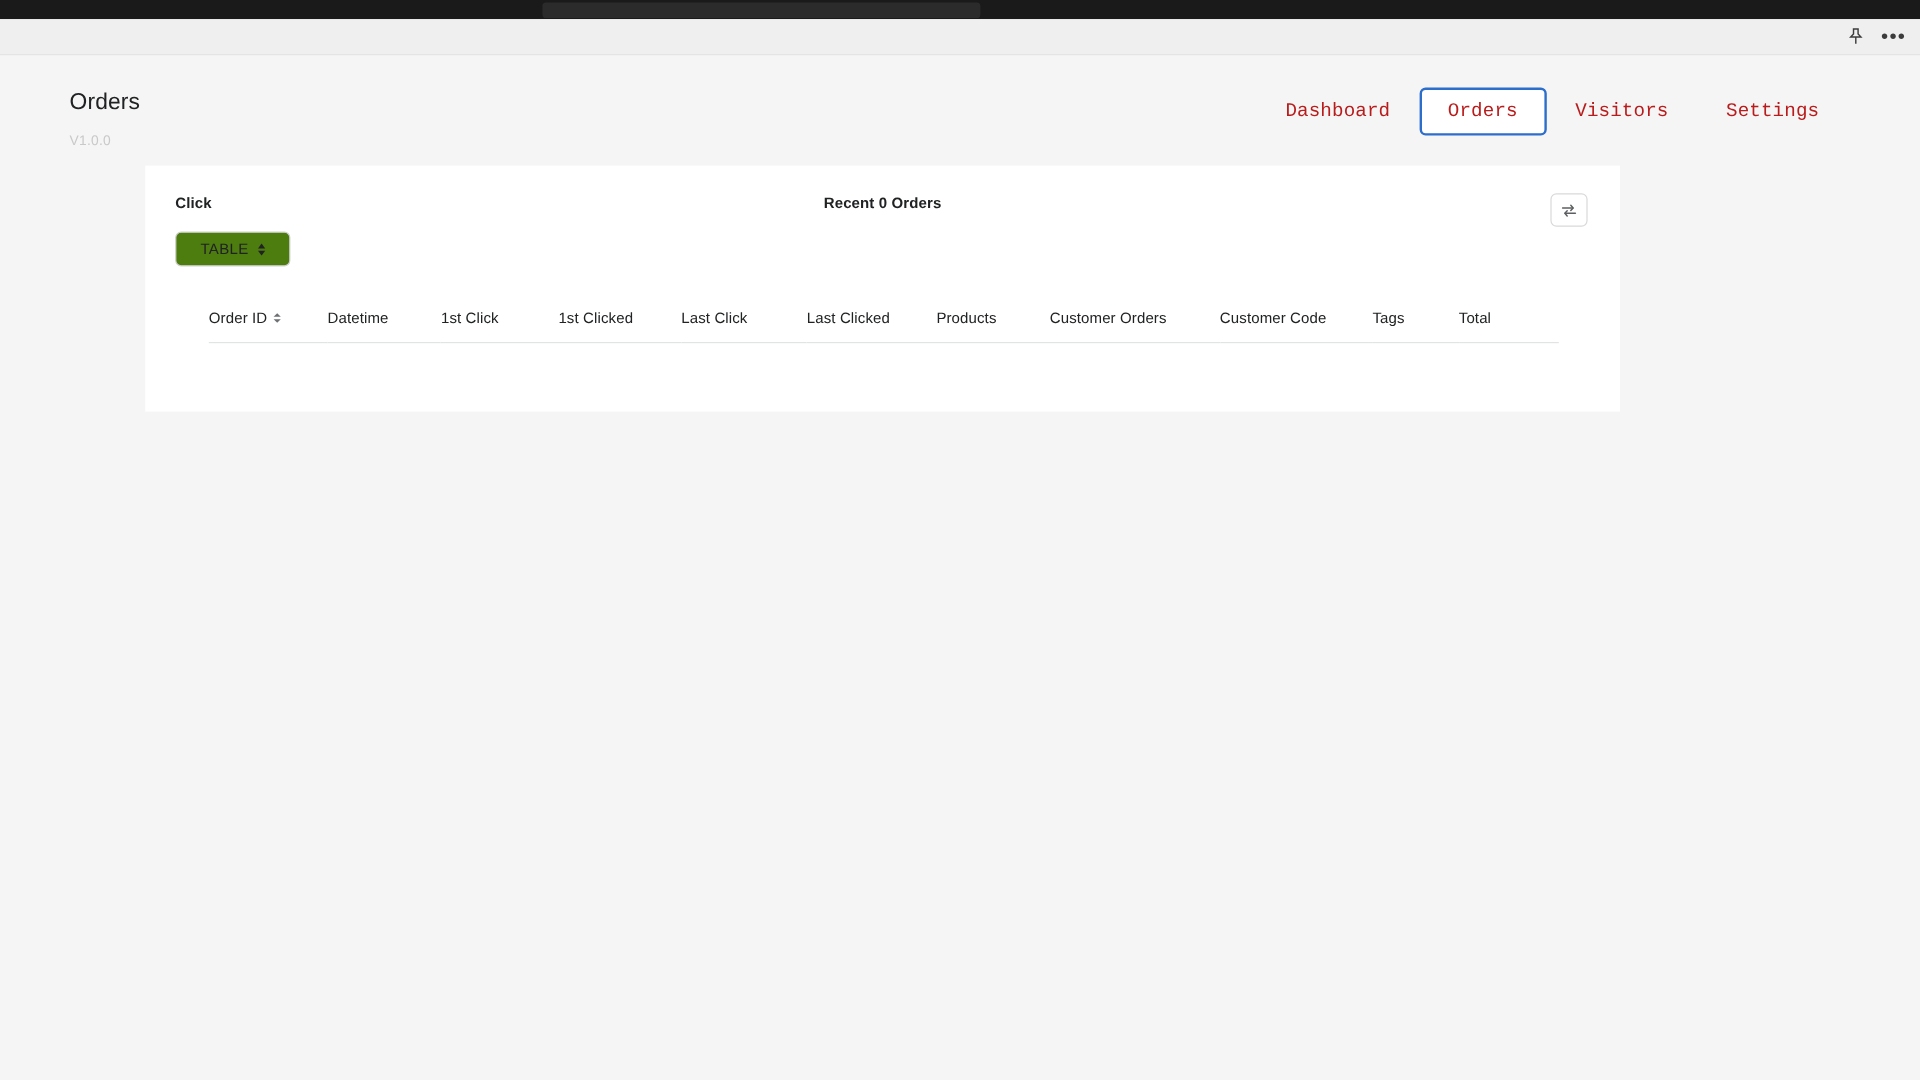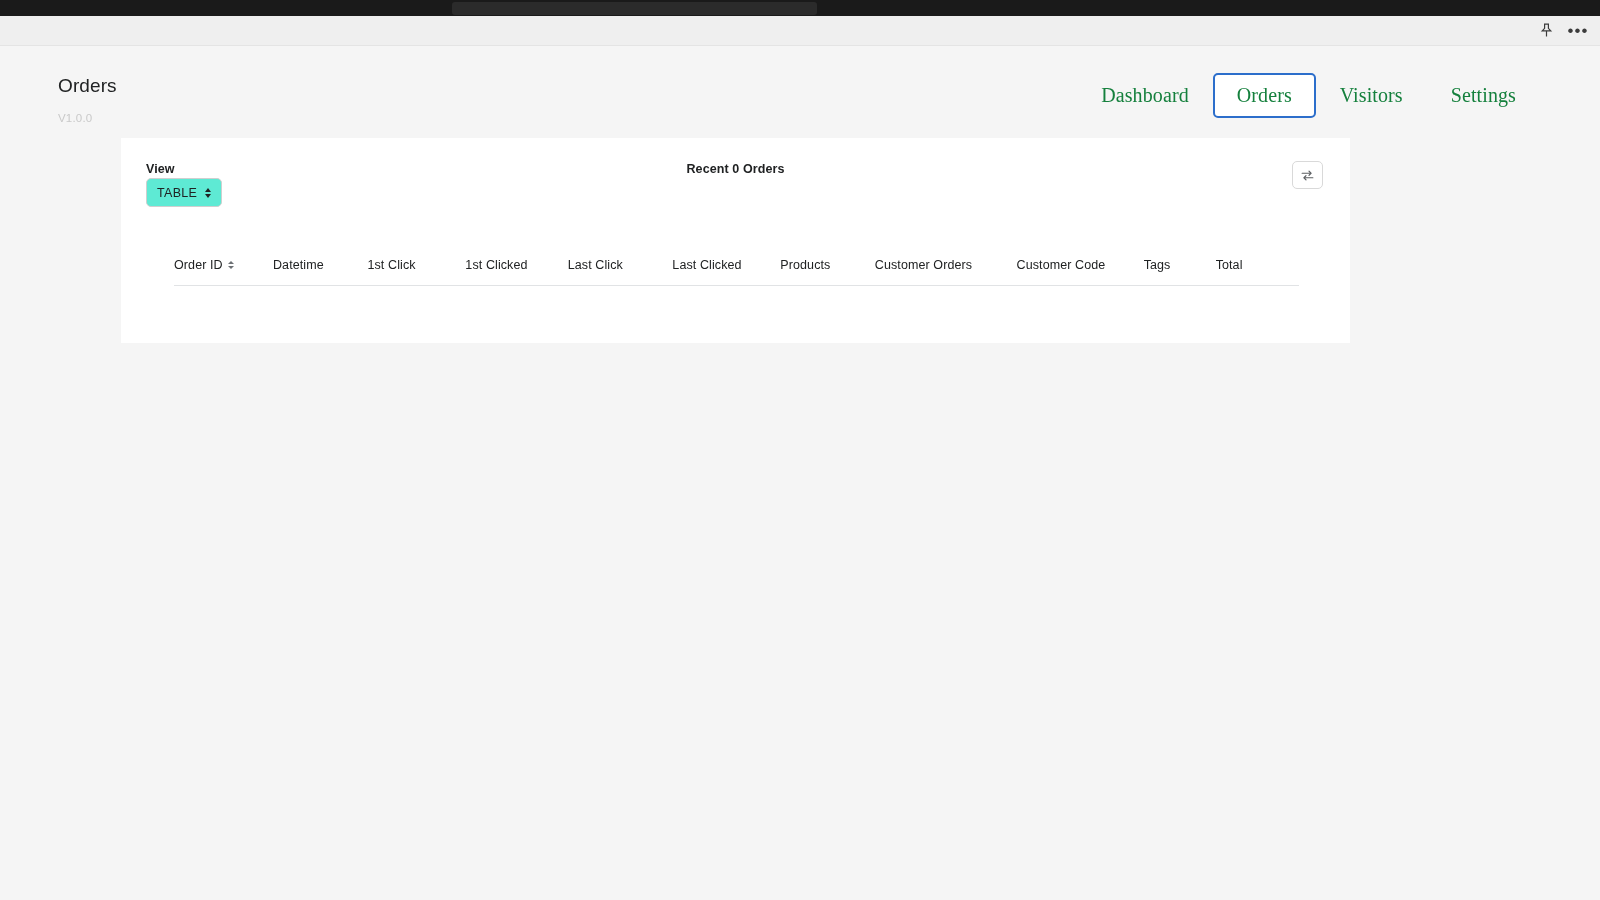--- a/index.html
+++ b/index.html
@@ -98,27 +98,27 @@
 
   .main-nav {
     position: absolute;
     right: 60px;
     top: 26px;
     display: flex;
     align-items: center;
     gap: 0px;
   }
   .nav-item {
-    font-size: 20px;
-    color: #15803d;
+    font-size: 16px;
+    color: #b91c1c;
     padding: 9px 22px;
     border-radius: 5px;
     border: 2px solid transparent;
     background: transparent;
-    font-family: Liberation Serif, serif;
+    font-family: Liberation Mono, monospace;
     cursor: pointer;
     white-space: nowrap;
     letter-spacing: .1px;
   }
   .nav-item.is-active {
     border: 2px solid #2c6ecb;
     background: #ffffff;
   }
 
   
@@ -142,29 +142,29 @@
     top: 23px;
   }
   .view-label {
     font-size: 12.5px;
     font-weight: 700;
     color: #202223;
     line-height: 16px;
     letter-spacing: .1px;
   }
   .view-select {
-    margin-top: 1px;
+    margin-top: 16px;
     display: inline-flex;
     align-items: center;
     gap: 8px;
     height: 29px;
-    padding: 0 10px;
+    padding: 0 20px;
     border: 1px solid #cfcfcf;
     border-radius: 5px;
-    background: #5eead4;
+    background: #4d7c0f;
     font-size: 12.5px;
     color: #202223;
     font-family: "Liberation Sans", sans-serif;
     cursor: pointer;
     letter-spacing: .3px;
   }
   .sel-arrows {
     display: inline-flex;
     flex-direction: column;
     align-items: center;
@@ -294,21 +294,21 @@
     <button class="nav-item">Settings</button>
   </nav>
 
 </header>
 
 <main class="card">
 
   <div class="card-toolbar">
 
     <div class="view-block">
-      <div class="view-label">View</div>
+      <div class="view-label">Click</div>
       <div class="view-select">
         <span>TABLE</span>
         <span class="sel-arrows">
           <i class="up"></i>
             <i class="down"></i>
         </span>
       </div>
     </div>
 
     <div class="status-block">

